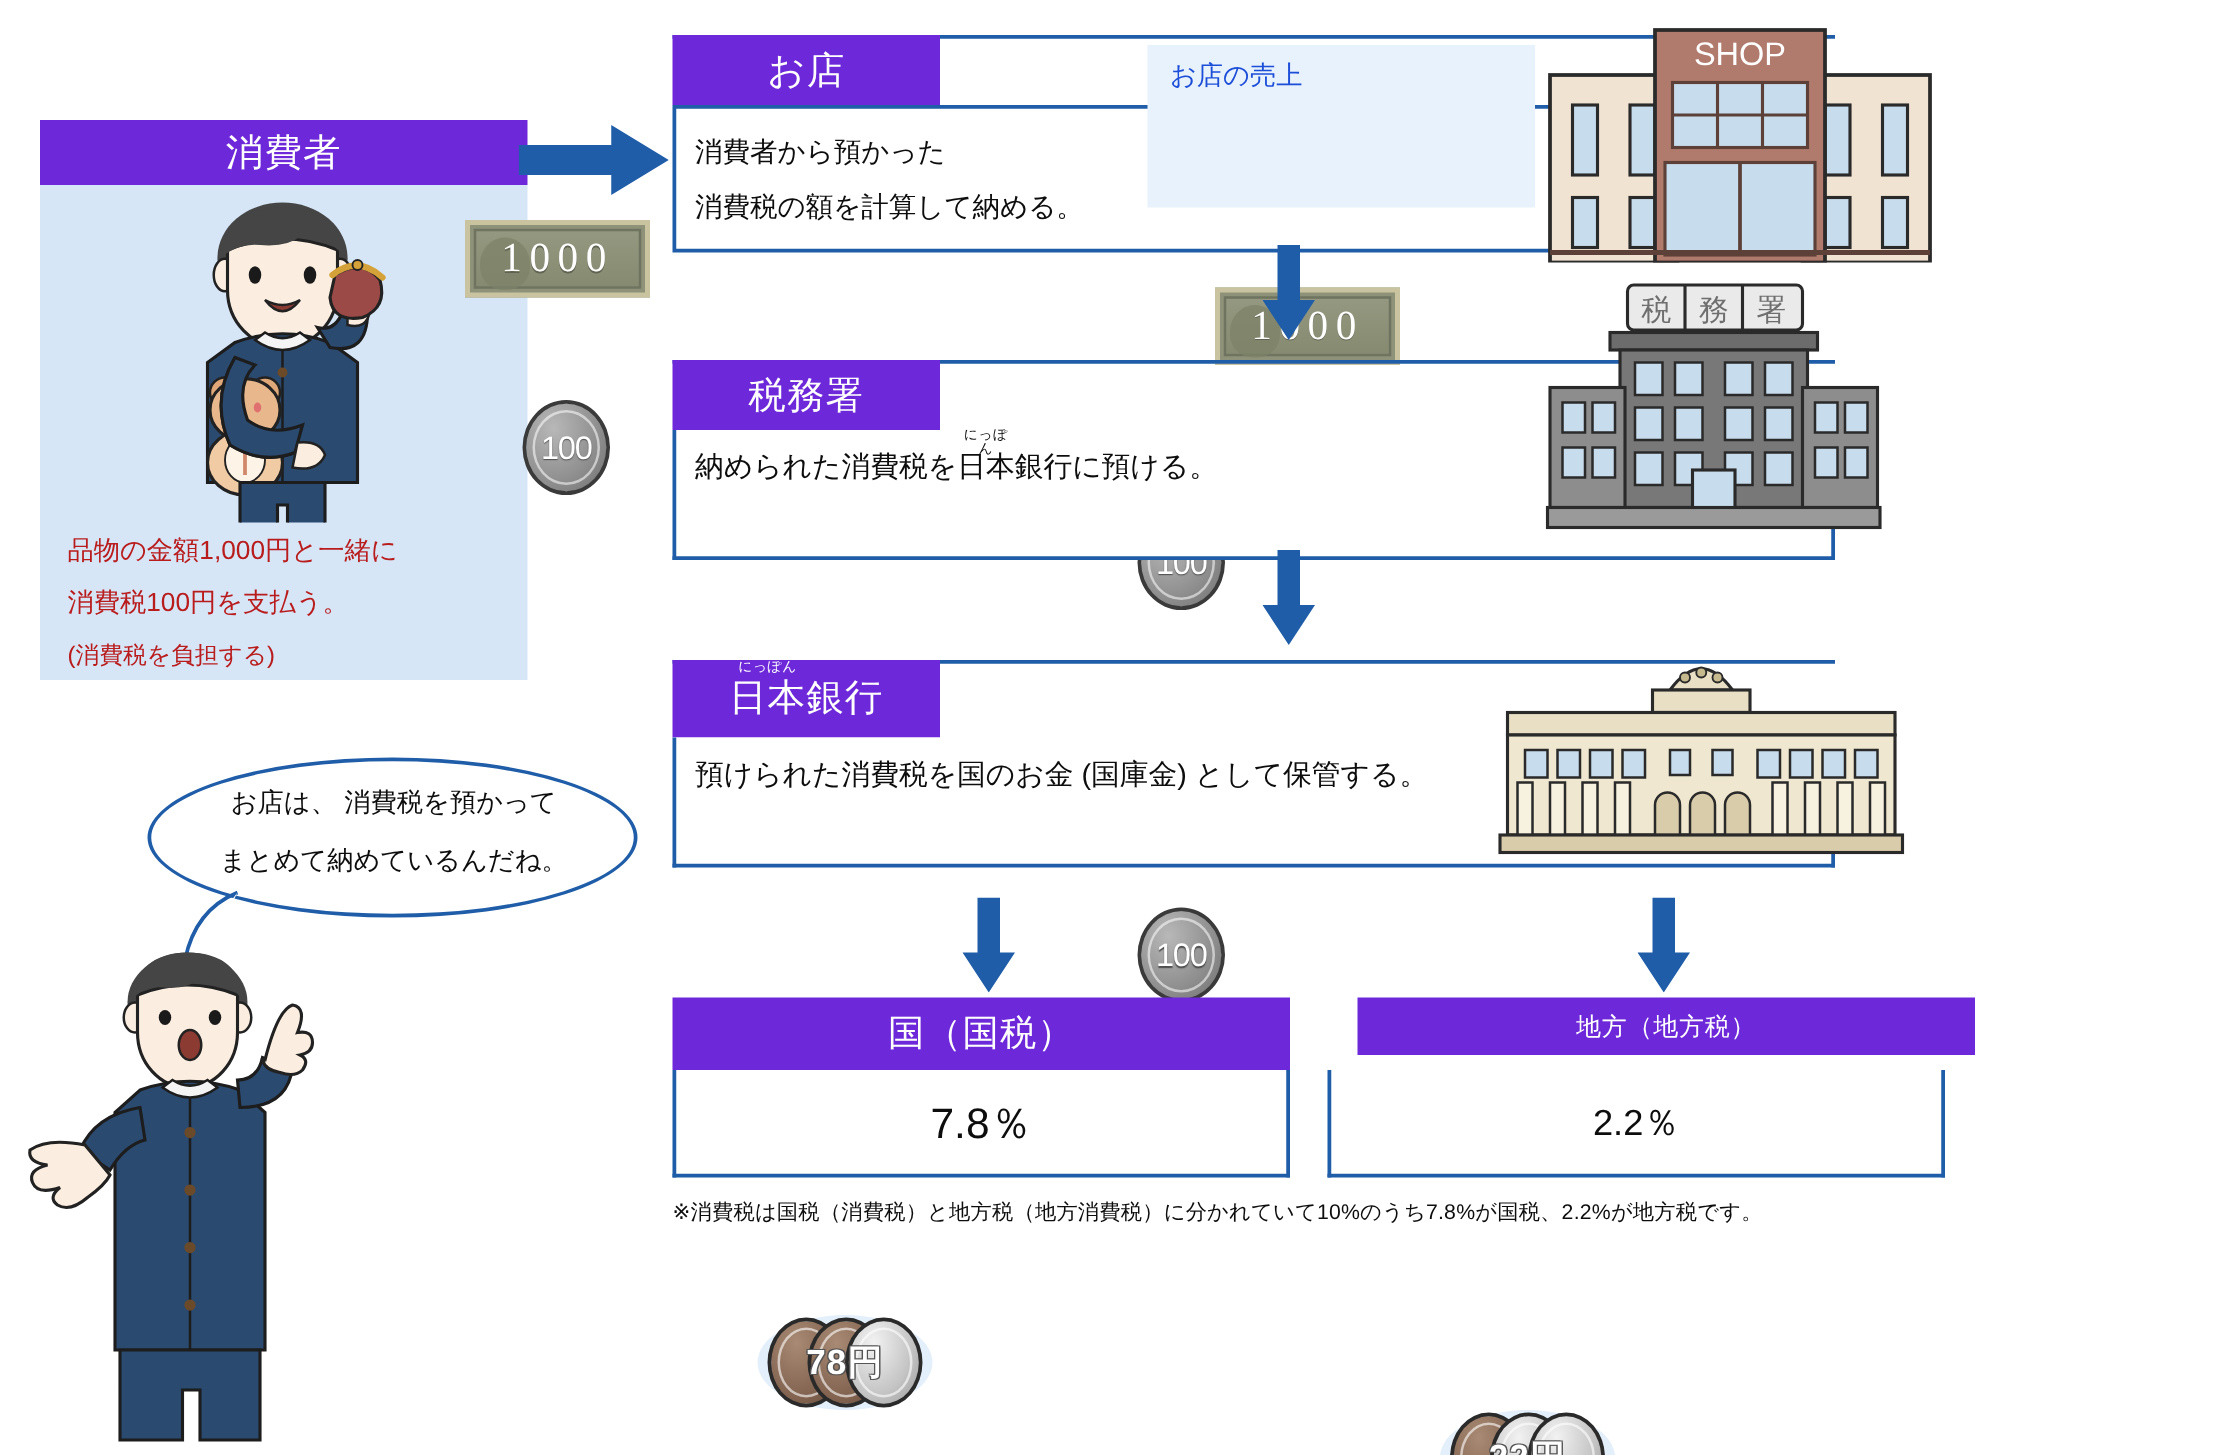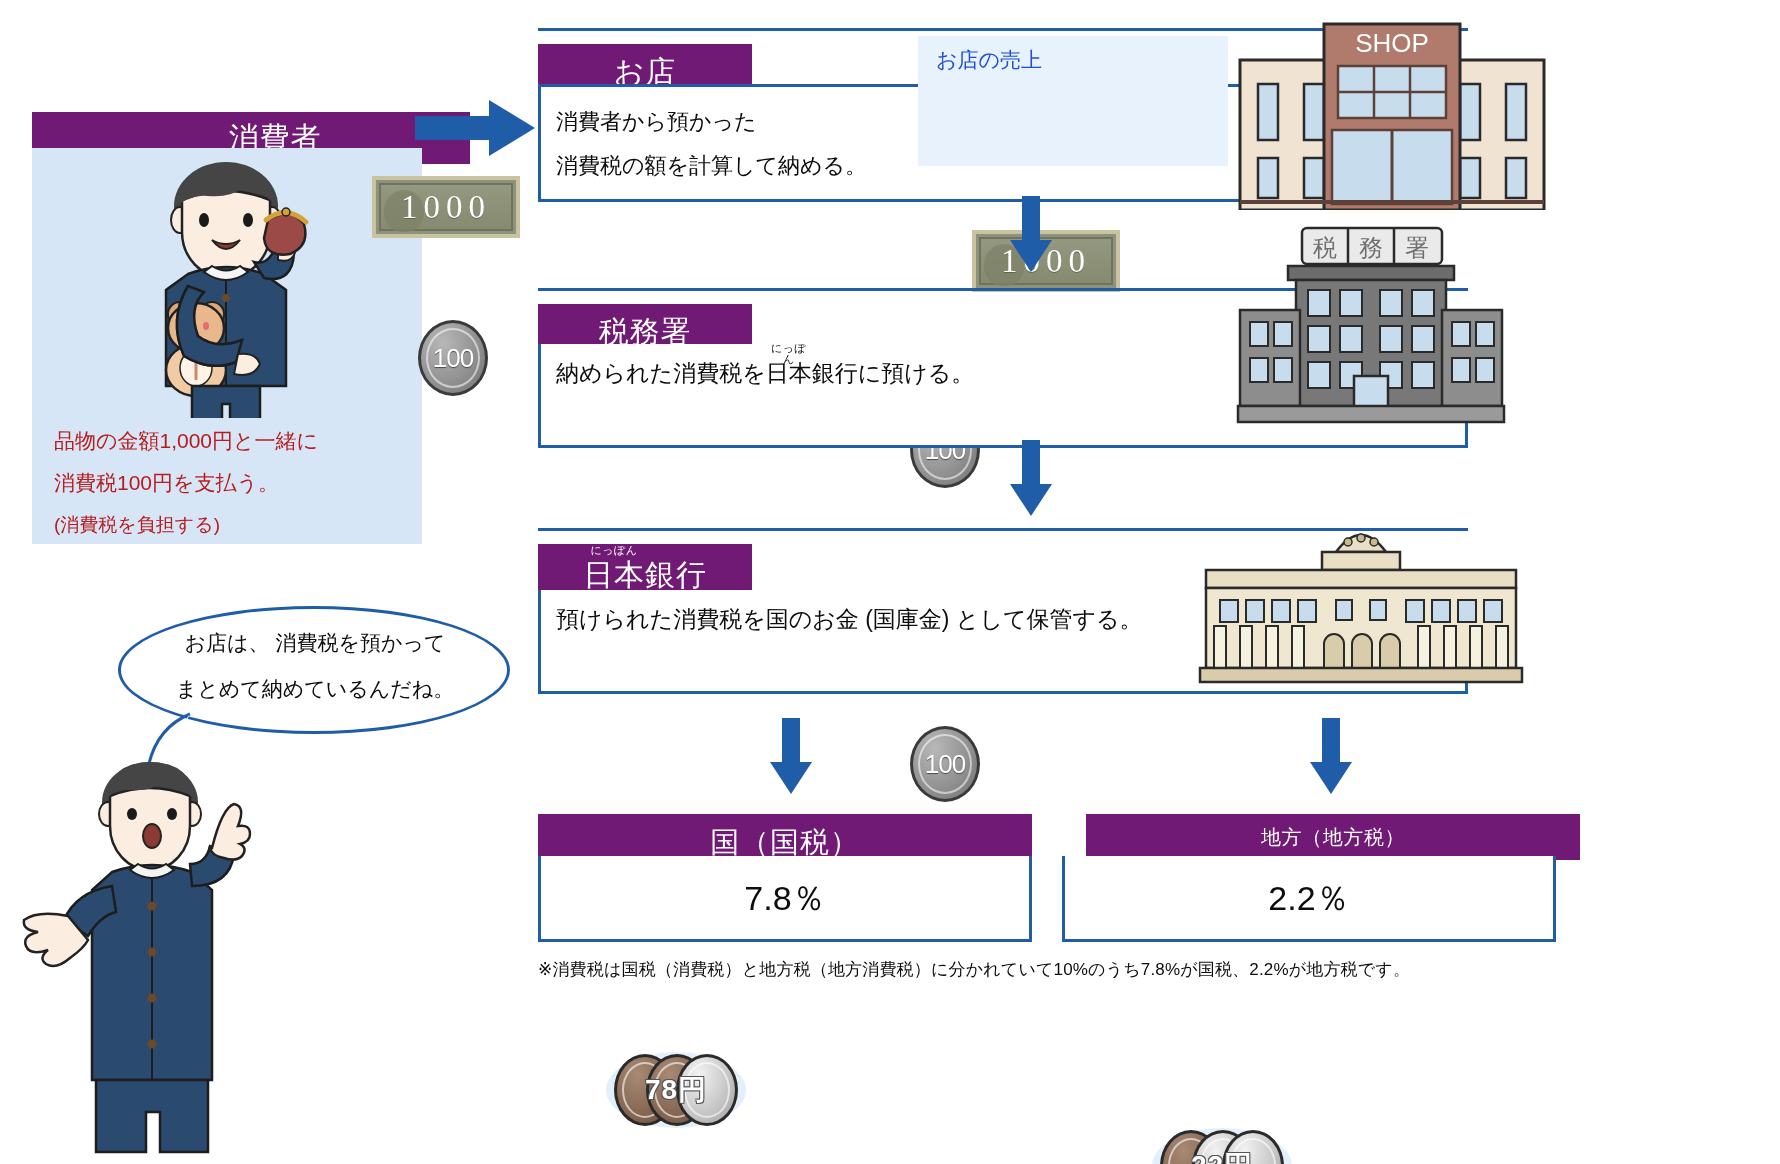--- a/index.html
+++ b/index.html
@@ -10,46 +10,44 @@
   }
   #page{
     position:relative;
     width:1780px;height:1164px;
     overflow:hidden;
     background:#ffffff;
   }
   
   .abs{position:absolute;}
   .hdr{
-    background:#701a75;
+    background:#6d28d9;
     color:#ffffff;
     display:flex;align-items:center;justify-content:center;
     font-weight:400;
     letter-spacing:.03em;
-    margin-top:16px;
   }
   .panel{
     border:3px solid #1F5DA8;
     border-top:none;
     background:#ffffff;
     box-sizing:border-box;
   }
   
   #title{
     left:30px;top:14px;
     font-size:37px;font-weight:bold;
     letter-spacing:.02em;
     color:#000;
   }
   
   #consumer-card{left:32px;top:96px;width:390px;height:448px;}
   #consumer-head{
     position:absolute;left:0;top:0;width:390px;height:52px;
     font-size:30px;
-    padding-left:48px;
   }
   #consumer-body{
     position:absolute;left:0;top:52px;width:390px;height:396px;
     background:#D6E6F7;
   }
   #consumer-text{
     position:absolute;left:22px;top:272px;width:350px;
     font-size:21px;line-height:42px;color:#b91c1c;
   }
   #consumer-text .small{font-size:19px;}
@@ -96,21 +94,21 @@
   #coins-78{left:606px;top:700px;}
   #coins-22{left:1152px;top:700px;}
   
   #kuni-head{left:538px;top:798px;width:494px;height:58px;font-size:29px;}
   #kuni-panel{left:538px;top:856px;width:494px;height:86px;}
   #kuni-val{left:538px;top:856px;width:494px;height:86px;
             display:flex;align-items:center;justify-content:center;font-size:34px;}
   #chiho-head{left:1086px;top:798px;width:494px;height:46px;font-size:20px;}
   #chiho-panel{left:1062px;top:856px;width:494px;height:86px;}
   #chiho-val{left:1062px;top:856px;width:494px;height:86px;
-             display:flex;align-items:center;justify-content:center;font-size:34px;}
+             display:flex;align-items:center;justify-content:center;font-size:29px;}
   #footnote{left:538px;top:958px;width:1060px;font-size:17px;letter-spacing:.01em;}
   
   #bubble{
     left:118px;top:606px;width:392px;height:128px;
     border:3px solid #1F5DA8;border-radius:50%/50%;
     background:#ffffff;box-sizing:border-box;
   }
   #bubble-text{
     left:150px;top:620px;width:330px;
     text-align:center;font-size:21px;line-height:46px;

